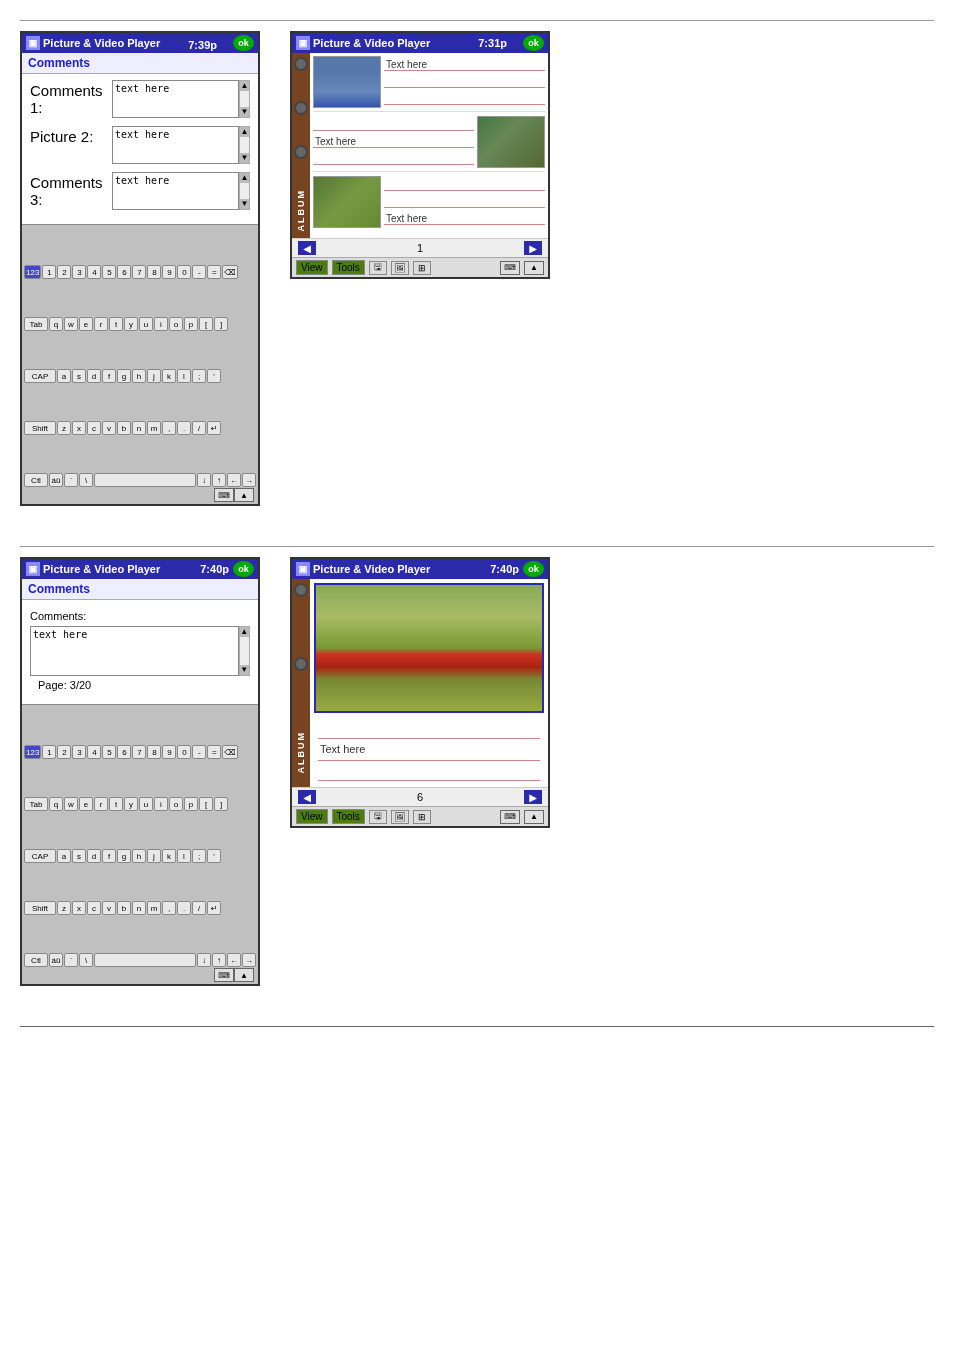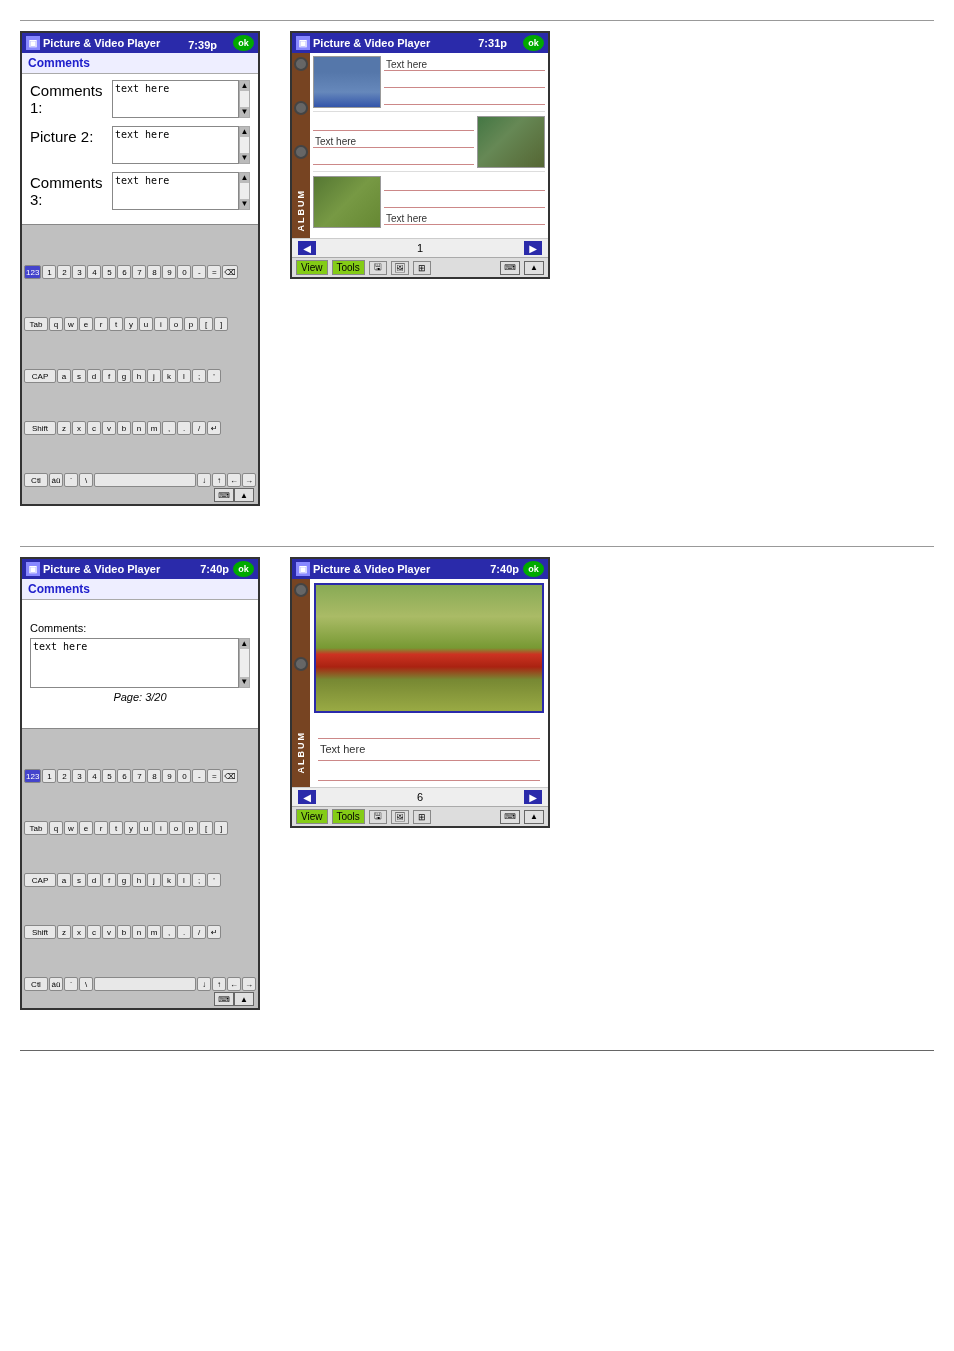--- a/index.html
+++ b/index.html
@@ -208,63 +208,62 @@
     }
     .album-toolbar {
       display: flex;
       align-items: center;
       gap: 4px;
       background: #ddd;
       padding: 2px 4px;
       border-top: 1px solid #aaa;
     }
     .album-toolbar-btn {
-      background: #84cc16;
+      background: #4d7c0f;
       border: 1px solid #888;
       padding: 1px 4px;
       font-size: 10px;
       cursor: pointer;
     }
     .album-toolbar-icon {
       width: 18px;
       height: 14px;
       background: #ddd;
       border: 1px solid #888;
       font-size: 9px;
       display: flex;
       align-items: center;
       justify-content: center;
       cursor: pointer;
     }
     .toolbar-spacer { flex: 1; }
 
     
     .single-comment-form {
-      padding: 22px 8px;
+      padding: 10px 8px;
     }
     .single-comment-label {
       margin-bottom: 4px;
       font-size: 11px;
     }
     .single-comment-wrap {
       display: flex;
     }
     .single-comment-textarea {
       width: 100%;
       height: 50px;
       border: 1px solid #888;
       font-size: 10px;
       resize: none;
       padding: 2px;
     }
     .page-info {
-      text-align: center;
+      text-align: left;
       font-size: 11px;
       padding: 3px 8px;
-      font-style: italic;
     }
 
     .divider-line {
       border: none;
       border-top: 1px solid #666;
       margin-bottom: 10px;
     }
 
   </style>
 </head>

